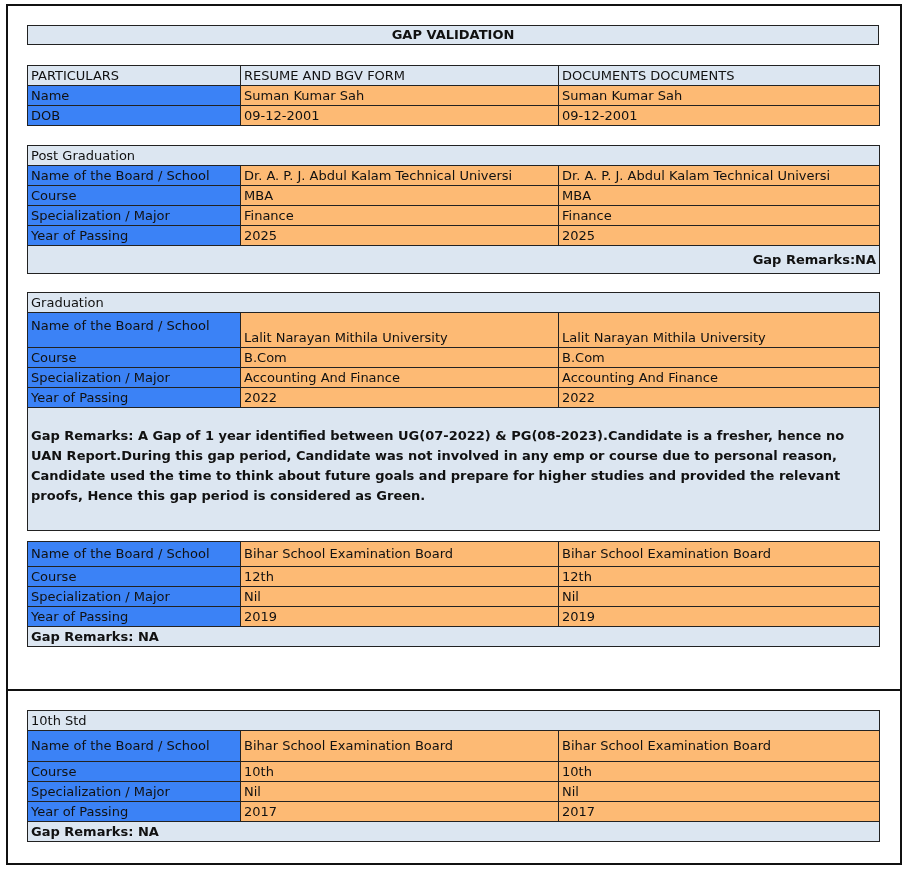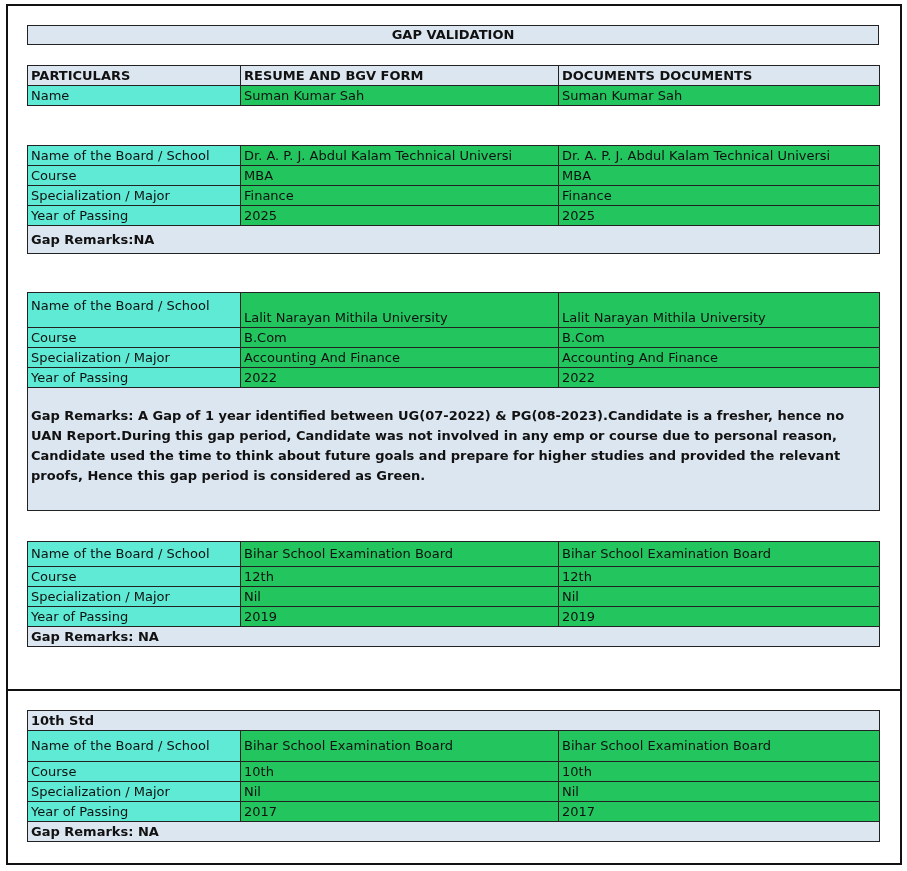--- a/index.html
+++ b/index.html
@@ -5,23 +5,23 @@
   html, body { margin: 0; padding: 0; background: #ffffff; }
   body { width: 907px; height: 871px; position: relative; font-family: "DejaVu Sans", "Liberation Sans", sans-serif; color: #111; overflow: hidden; }
   .frame { position: absolute; border: 2px solid #111; box-sizing: border-box; }
   #frame-top { left: 6px; top: 4px; width: 896px; height: 687px; }
   #frame-bottom { left: 6px; top: 689px; width: 896px; height: 176px; }
   .tbl { position: absolute; left: 27px; width: 852px; border-collapse: collapse; table-layout: fixed; font-size: 13px; }
   .tbl td { border: 1px solid #222; padding: 0 3px; height: 19px; line-height: 18px; white-space: nowrap; overflow: hidden; vertical-align: bottom; }
   .tbl col.c1 { width: 213px; }
   .tbl col.c2 { width: 318px; }
   .tbl col.c3 { width: 321px; }
-  .hdr td { background: #dce6f1; font-weight: bold; }
-  .lbl { background: #5eead4; margin-top: 47px; }
-  .val { background: #22c55e; }
+  .hdr td { background: #dce6f1; font-weight: normal; }
+  .lbl { background: #3b82f6; margin-top: 47px; }
+  .val { background: #fdba74; }
   .remark td { background: #dce6f1; font-weight: bold; white-space: normal; }
   #title-tbl td { text-align: center; font-weight: bold; background: #dce6f1; height: 18px; }
 </style>
 </head>
 <body>
 
 <div class="frame" id="frame-top"></div>
 <div class="frame" id="frame-bottom"></div>
 
 <table class="tbl" id="title-tbl" style="top:25px;">
@@ -42,30 +42,38 @@
       <tr class="hdr">
     <td>PARTICULARS</td>
     <td>RESUME AND BGV FORM</td>
     <td>DOCUMENTS DOCUMENTS</td>
   </tr>
   <tr>
     <td class="lbl">Name</td>
     <td class="val">Suman Kumar Sah</td>
     <td class="val">Suman Kumar Sah</td>
   </tr>
+  <tr>
+    <td class="lbl">DOB</td>
+    <td class="val">09-12-2001</td>
+    <td class="val">09-12-2001</td>
+  </tr>
 </tbody>
   </table>
 
 <table class="tbl" style="top:145px;">
   <colgroup>
       <col class="c1">
       <col class="c2">
       <col class="c3">
     </colgroup>
   <tbody>
+      <tr class="hdr">
+        <td colspan="3">Post Graduation</td>
+      </tr>
   <tr>
     <td class="lbl">Name of the Board / School</td>
     <td class="val">Dr. A. P. J. Abdul Kalam Technical Universi</td>
     <td class="val">Dr. A. P. J. Abdul Kalam Technical Universi</td>
   </tr>
   <tr>
     <td class="lbl">Course</td>
     <td class="val">MBA</td>
     <td class="val">MBA</td>
   </tr>
@@ -73,32 +81,35 @@
     <td class="lbl">Specialization / Major</td>
     <td class="val">Finance</td>
     <td class="val">Finance</td>
   </tr>
   <tr>
     <td class="lbl">Year of Passing</td>
     <td class="val">2025</td>
     <td class="val">2025</td>
   </tr>
   <tr class="remark">
-        <td colspan="3" style="height:27px;vertical-align:middle;">Gap Remarks:NA</td>
+        <td colspan="3" style="height:27px;vertical-align:middle;text-align:right;">Gap Remarks:NA</td>
       </tr>
 </tbody>
   </table>
 
 <table class="tbl" style="top:292px;">
   <colgroup>
       <col class="c1">
       <col class="c2">
       <col class="c3">
     </colgroup>
   <tbody>
+      <tr class="hdr">
+        <td colspan="3">Graduation</td>
+      </tr>
   <tr>
     <td class="lbl" style="height:30px;vertical-align:top;padding-top:4px;">Name of the Board / School</td>
     <td class="val">Lalit Narayan Mithila University</td>
     <td class="val">Lalit Narayan Mithila University</td>
   </tr>
   <tr>
     <td class="lbl">Course</td>
     <td class="val">B.Com</td>
     <td class="val">B.Com</td>
   </tr>

